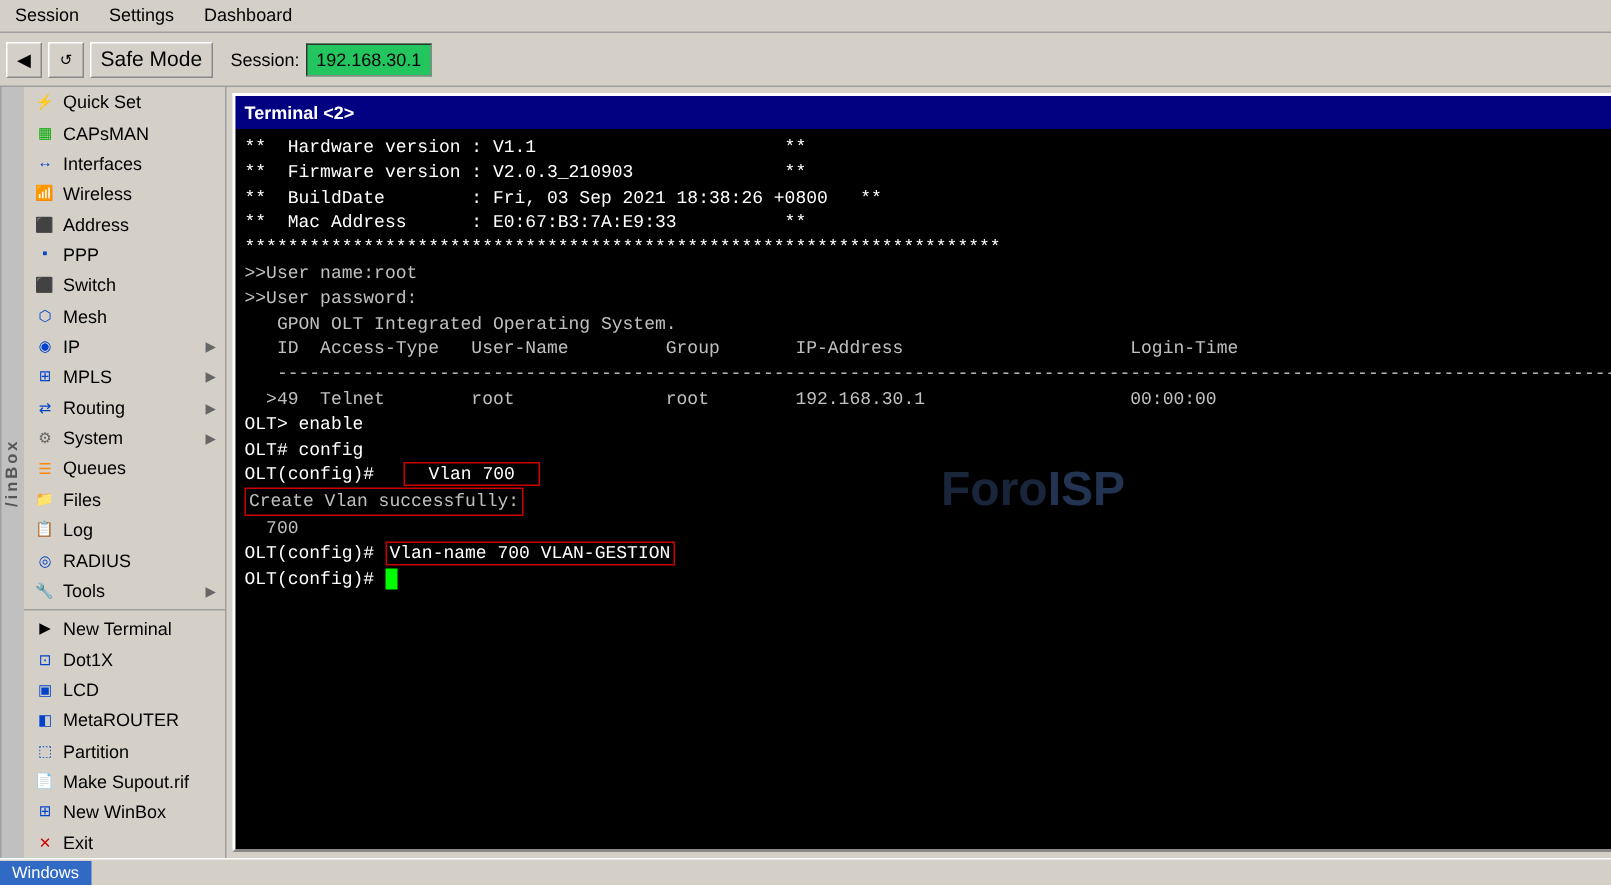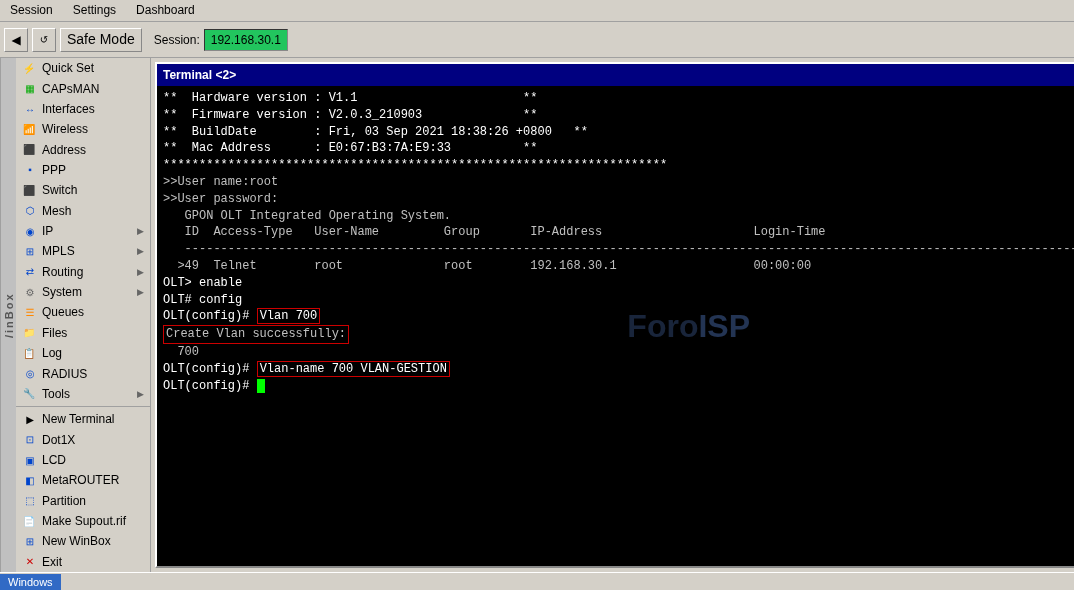--- a/index.html
+++ b/index.html
@@ -422,21 +422,21 @@
             <div class="term-line">   GPON OLT Integrated Operating System.</div>
             <div class="term-line"></div>
             <div class="term-line">   ID  Access-Type   User-Name         Group       IP-Address                     Login-Time</div>
             <div class="term-line">   -----------------------------------------------------------------------------------------------------------------------------------------------</div>
             <div class="term-line">  &gt;49  Telnet        root              root        192.168.30.1                   00:00:00</div>
             <div class="term-line"></div>
             <div class="term-line" style="color: rgb(255, 255, 255);">OLT&gt; enable</div>
             <div class="term-line"></div>
             <div class="term-line" style="color: rgb(255, 255, 255);">OLT# config</div>
             <div class="term-line"></div>
-            <div class="term-line" style="color: rgb(255, 255, 255);">OLT(config)# <span style="border: 1.5px solid rgb(204, 0, 0); padding: 0px 2px; color: rgb(255, 255, 255);">Vlan 700</span></div>
+            <div class="term-line" style="color: rgb(255, 255, 255);">OLT(config)# <span style="border: 1.5px solid rgb(204, 0, 0); padding: 0px 16px; color: rgb(255, 255, 255); margin-left: 12px;">Vlan 700</span></div>
             <div class="term-line" style="color: rgb(192, 192, 192);"><span style="border: 1.5px solid rgb(204, 0, 0); padding: 0px 2px; display: inline-block;">Create Vlan successfully:</span></div>
             <div class="term-line">  700</div>
             <div class="term-line"></div>
             <div class="term-line" style="color: rgb(255, 255, 255);">OLT(config)# <span style="border: 1.5px solid rgb(204, 0, 0); padding: 0px 2px; color: rgb(255, 255, 255);">Vlan-name 700 VLAN-GESTION</span></div>
             <div class="term-line"></div>
             <div class="term-line" style="color: rgb(255, 255, 255);">OLT(config)# <span class="cursor"></span></div>
           </div>
       </div>
     </div>
   </div>

